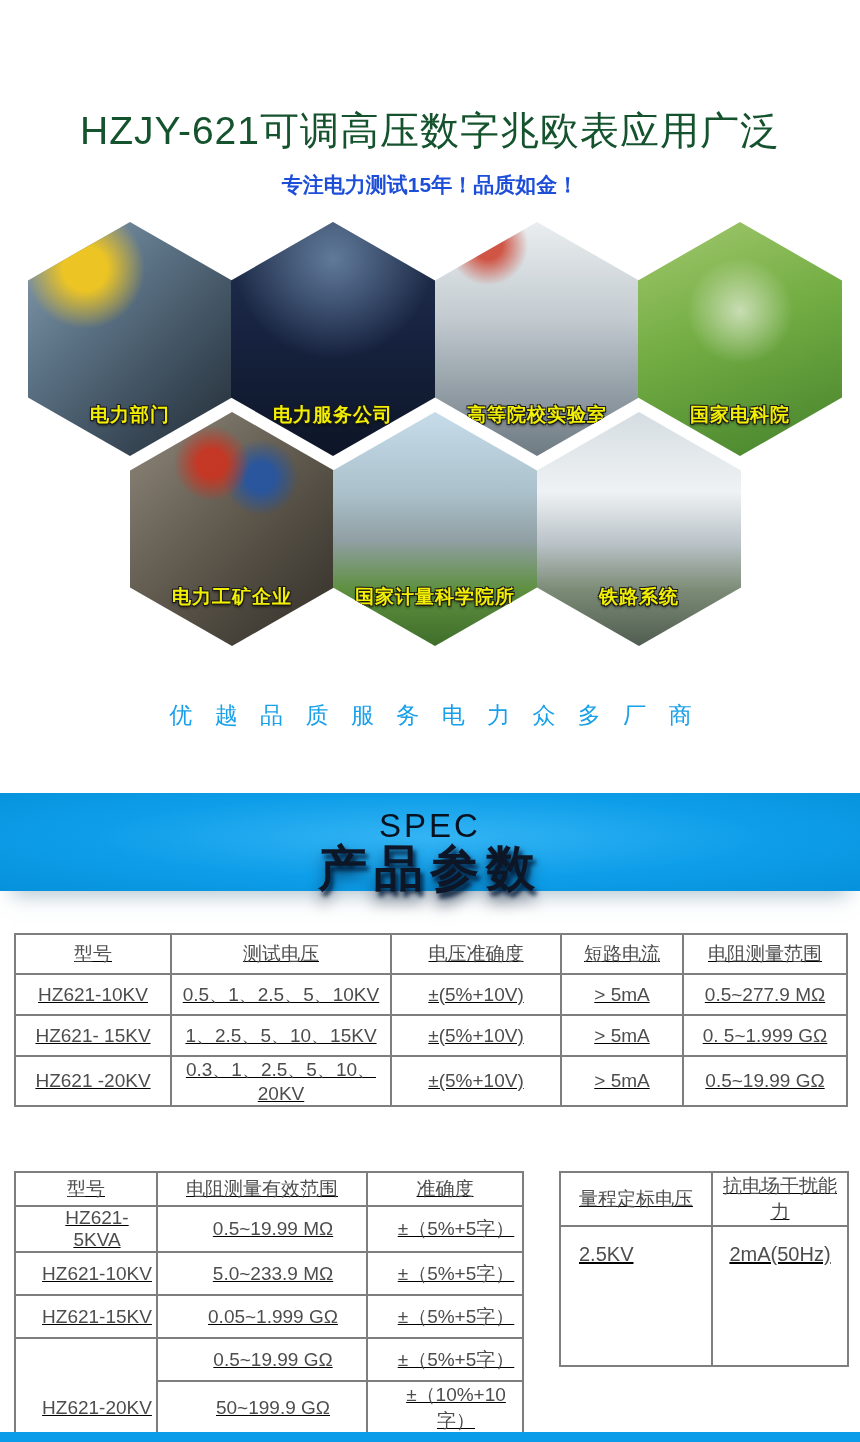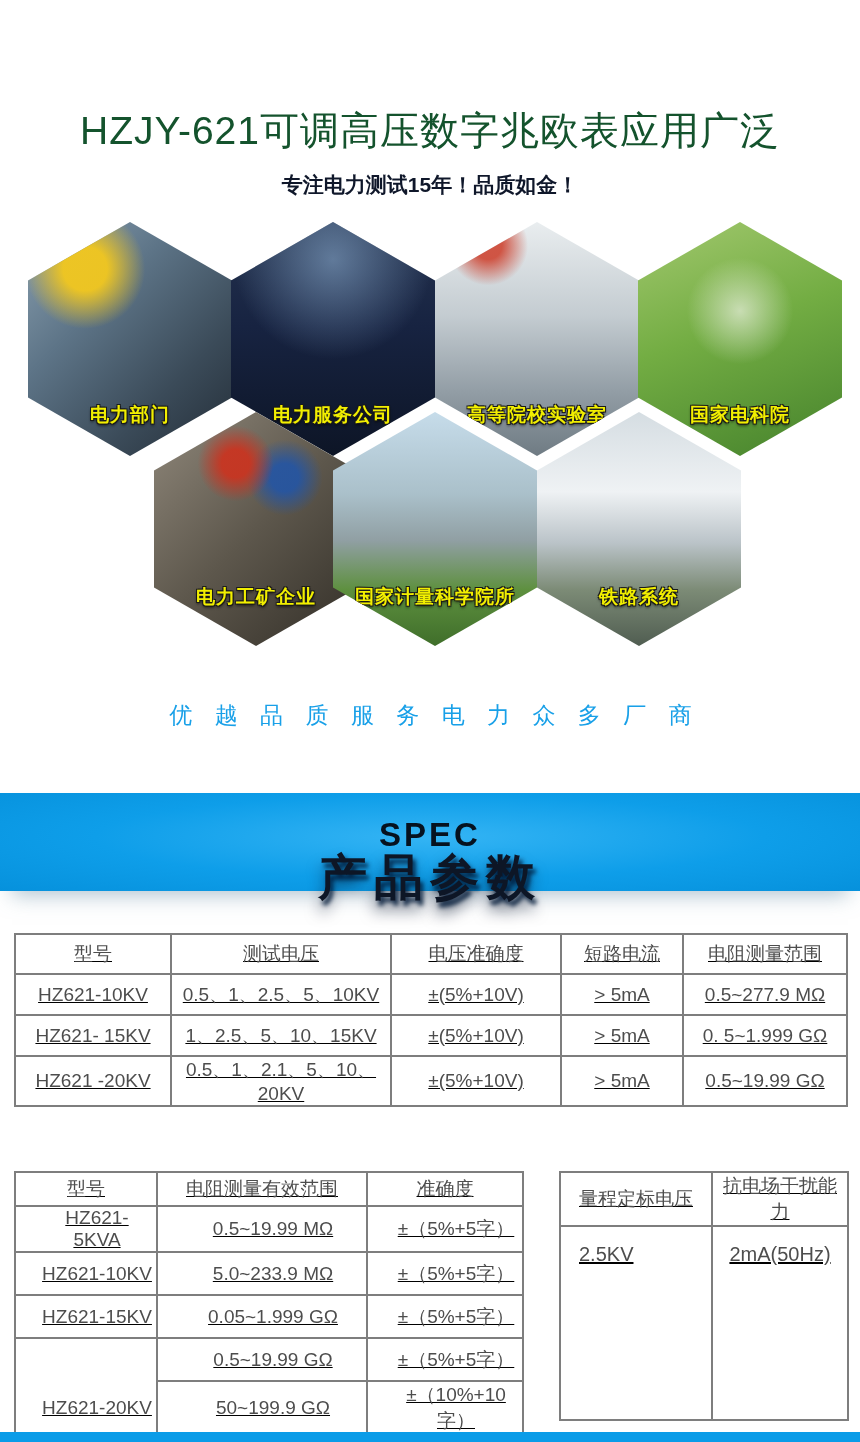--- a/index.html
+++ b/index.html
@@ -3,21 +3,21 @@
 <meta charset="utf-8">
 <style>
   * { margin:0; padding:0; box-sizing:border-box; }
   body { background:#ffffff; font-family:"Liberation Sans","DejaVu Sans",sans-serif; }
   .page { position:relative; width:860px; height:1442px; background:#ffffff; overflow:hidden; }
 
   
   .main-title { position:absolute; top:104px; left:0; width:860px; text-align:center;
     font-size:39px; font-weight:400; color:#14532d; letter-spacing:1px; }
   .sub-title { position:absolute; top:171px; left:0; width:860px; text-align:center;
-    font-size:21px; font-weight:700; color:#0f172a; }
+    font-size:21px; font-weight:700; color:#1d4ed8; }
 
   
   .hex-grid { position:absolute; top:222px; left:0; width:860px; height:424px; }
   .hex { position:absolute; width:204px; height:234px;
     clip-path:polygon(50% 0,100% 25%,100% 75%,50% 100%,0 75%,0 25%);font-family:Liberation Mono, monospace; }
   .hex .hex-label { position:absolute; left:0; right:0; text-align:center;
     color:#f2ef00; font-size:19px; font-weight:700; letter-spacing:1px;
     text-shadow:-1px -1px 0 #1a1a1a,1px -1px 0 #1a1a1a,-1px 1px 0 #1a1a1a,1px 1px 0 #1a1a1a,0 2px 3px rgba(0,0,0,.75); }
   .row-top .hex-label { bottom:28px; }
   .row-bottom .hex-label { bottom:36px; }
@@ -29,53 +29,53 @@
       linear-gradient(180deg,#24334f 0%,#172341 45%,#0d1526 100%); }
   .hex3 { left:435px; top:0; background:
       radial-gradient(circle at 26% 10%, rgba(205,60,40,.85) 0 14px, rgba(205,60,40,0) 40px),
       linear-gradient(180deg,#e9edef 0%,#c4ccd1 40%,#939ea6 72%,#6f7b83 100%); }
   .hex4 { left:638px; top:0; background:
       radial-gradient(circle at 50% 38%, rgba(235,240,225,.7), rgba(235,240,225,0) 30%),
       linear-gradient(160deg,#a2c86e 0%,#73ad43 45%,#45822c 100%); }
   .hex5 { left:130px; top:190px; background:
       radial-gradient(circle at 40% 22%, rgba(205,50,30,.9) 0 14px, rgba(205,50,30,0) 38px),
       radial-gradient(circle at 64% 28%, rgba(35,85,165,.9) 0 14px, rgba(35,85,165,0) 38px),
-      linear-gradient(135deg,#90887b 0%,#5d574c 50%,#322e27 100%); margin-left: 24px; }
+      linear-gradient(135deg,#90887b 0%,#5d574c 50%,#322e27 100%); }
   .hex6 { left:333px; top:190px; background:
       linear-gradient(180deg,#c6dcea 0%,#aac0ca 35%,#909fa3 55%,#5e903f 76%,#3f6e2a 100%); }
   .hex7 { left:537px; top:190px; background:
       linear-gradient(180deg,#d5dde2 0%,#eff2f4 34%,#bac3c8 56%,#7c8b76 76%,#505d51 100%); }
 
   
   .tagline { position:absolute; top:700px; left:0; width:860px; text-align:center;
     font-size:23px; color:#18a0e8; letter-spacing:6px; word-spacing:4px;padding-left:7px; }
 
   
   .spec-banner { position:absolute; top:793px; left:0; width:860px; height:98px;
     background:radial-gradient(ellipse at 50% 45%, #34b4f4 0%, #0e9ee9 55%, #0691dc 100%);
     display:flex; flex-direction:column; align-items:center; justify-content:flex-start;
     box-shadow:0 16px 20px -12px rgba(110,145,170,.55); }
-  .spec-eyebrow { margin-top:25px; font-size:33px; line-height:1.05; font-weight:700;
+  .spec-eyebrow { margin-top:16px; font-size:33px; line-height:1.05; font-weight:400;
     letter-spacing:3px; color:#06121f; }
   .spec-title { font-size:49px; line-height:1.0; font-weight:900; letter-spacing:7px;
     color:#0d1626; text-shadow:3px 5px 4px rgba(0,25,55,.85), 0 11px 15px rgba(0,15,40,.65); }
 
   
   table { border-collapse:collapse; table-layout:fixed;text-decoration:underline; }
   th, td { border:2px solid #7e7e7e; color:#4d4d4d; font-size:19px; font-weight:400;
     text-align:center; vertical-align:middle; padding:0 4px; }
   .t1 { position:absolute; top:933px; left:14px; width:832px; }
   .t1 th { height:40px; }
   .t1 td { height:41px; }
   .t2-wrap { position:absolute; top:1171px; left:14px; display:flex; gap:35px; align-items:flex-start; }
   .t2-left { width:508px; }
   .t2-right { width:288px; }
   .t2-left th, .t2-right th { height:34px; }
   .t2-left td { height:43px;padding-left:26px; }
-  .t2-right td.tall { height:194px; vertical-align:top; padding-top:16px; font-size:20px; }
+  .t2-right td.tall { height:140px; vertical-align:top; padding-top:16px; font-size:20px; }
   .t2-right td.cal-cell { text-align:left; padding-left:18px; }
 
   
   .bottom-bar { position:absolute; top:1432px; left:0; width:860px; height:10px; background:#0a9ce8; }
 </style>
 </head>
 <body>
 
 <div class="page">
 
@@ -140,21 +140,21 @@
       </tr>
       <tr>
         <td>HZ621- 15KV</td>
         <td>1、2.5、5、10、15KV</td>
         <td>±(5%+10V)</td>
         <td>&gt; 5mA</td>
         <td>0. 5~1.999 GΩ</td>
       </tr>
       <tr>
         <td>HZ621 -20KV</td>
-        <td>0.5、1、2.1、5、10、20KV</td>
+        <td>0.3、1、2.5、5、10、20KV</td>
         <td>±(5%+10V)</td>
         <td>&gt; 5mA</td>
         <td>0.5~19.99 GΩ</td>
       </tr>
     </tbody>
   </table>
 
   <div class="t2-wrap">
     <table class="t2-left">
       <colgroup>

